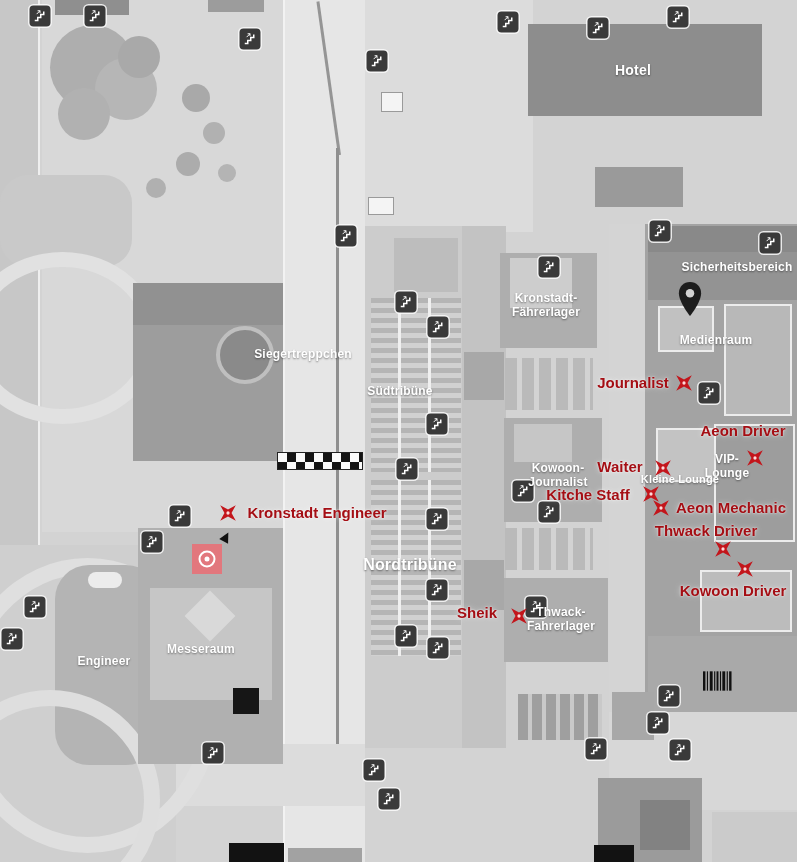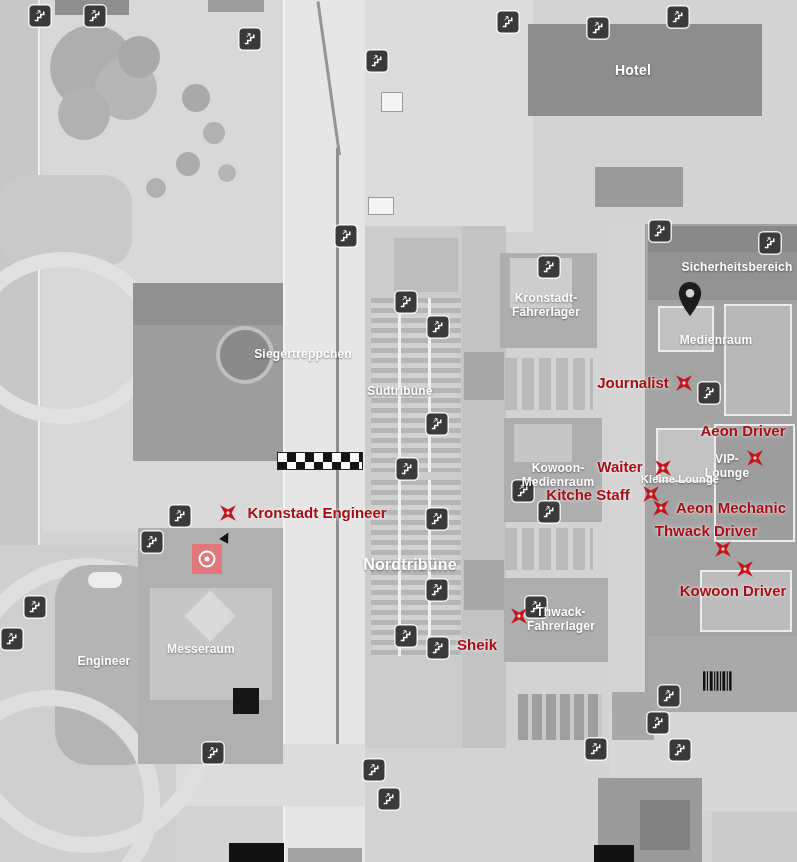--- a/index.html
+++ b/index.html
@@ -374,21 +374,21 @@
       <div class="place-label" style="left: 633px; top: 70px; font-size: 14px;">Hotel</div>
       <div class="place-label" style="left: 737px; top: 268px; font-size: 12px;">Sicherheitsbereich</div>
       <div class="place-label" style="left: 716px; top: 341px; font-size: 12px;">Medienraum</div>
       <div class="place-label" style="left: 546px; top: 306px; font-size: 12px;">Kronstadt-
 Fährerlager</div>
       <div class="place-label" style="left: 400px; top: 392px; font-size: 12px;">Südtribüne</div>
       <div class="place-label" style="left: 727px; top: 467px; font-size: 12px;">VIP-
 Lounge</div>
       <div class="place-label" style="left: 680px; top: 479px; font-size: 11px;">Kleine Lounge</div>
       <div class="place-label" style="left: 558px; top: 476px; font-size: 12px;">Kowoon-
-Medienraum</div>
+Journalist</div>
       <div class="place-label" style="left: 410px; top: 565px; font-size: 16px;">Nordtribüne</div>
       <div class="place-label" style="left: 561px; top: 620px; font-size: 12px;">Thwack-
 Fahrerlager</div>
       <div class="place-label" style="left: 255px; top: 355px; font-size: 12px; margin-left: 48px;">Siegertreppchen</div>
       <div class="place-label" style="left: 201px; top: 650px; font-size: 12px;">Messeraum</div>
       <div class="place-label" style="left: 104px; top: 662px; font-size: 12px;">Engineer</div>
     </div>
   <div id="npc-layer" class="layer">
       <div class="npc-star" style="left: 684px; top: 383px;">
         <svg viewBox="0 0 24 24">
@@ -463,21 +463,21 @@
       </div>
       <div class="npc-label" style="left: 317px; top: 512px;">Kronstadt Engineer</div>
       <div class="npc-star" style="left: 519px; top: 616px;">
         <svg viewBox="0 0 24 24">
           <g transform="rotate(45 12 12)">
             <path d="M12 0.5 L14.6 9.4 L23.5 12 L14.6 14.6 L12 23.5 L9.4 14.6 L0.5 12 L9.4 9.4 Z" fill="currentColor"></path>
           </g>
           <circle cx="12" cy="12" r="1.7" fill="#ffd9da"></circle>
         </svg>
       </div>
-      <div class="npc-label" style="left: 477px; top: 612px; margin-top: 32px;">Sheik</div>
+      <div class="npc-label" style="left: 477px; top: 612px;">Sheik</div>
     </div>
 
   <div id="player-marker">
     <div class="pm-circle"></div>
     <div class="pm-dot"></div>
   </div>
   <div id="player-arrow"></div>
 
   <div id="map-pin">
     <svg viewBox="0 0 24 34">

